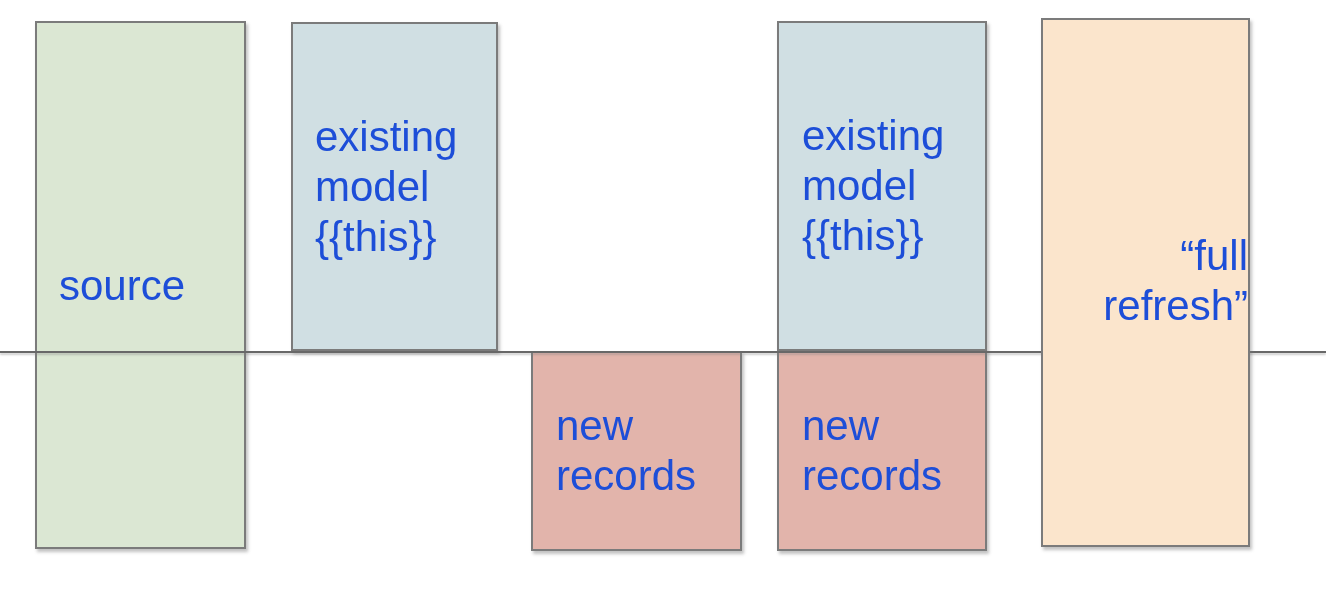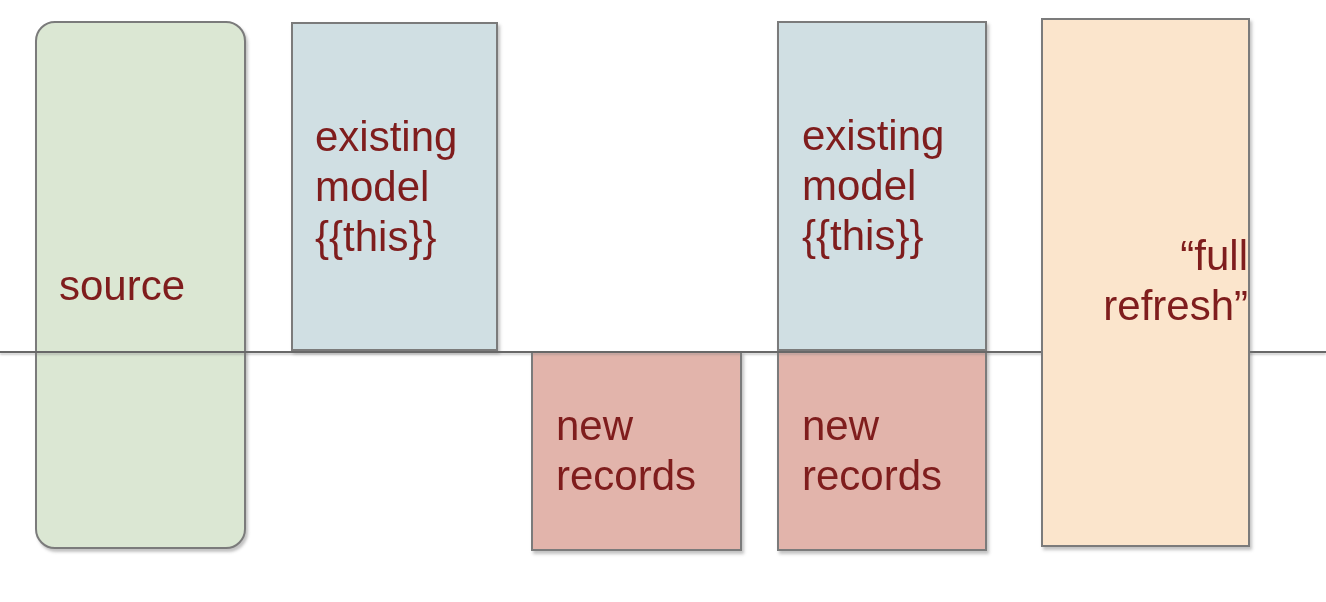--- a/index.html
+++ b/index.html
@@ -15,21 +15,21 @@
     box-sizing:border-box;
     border:2px solid #7b7b7b;
     box-shadow:2px 3px 3px rgba(120,120,120,0.45);
     z-index:1;
   }
   .box .label {
     display:block;
     white-space:pre-line;
     font-size:42px;
     line-height:50px;
-    color:#7f1d1d;
+    color:#1d4ed8;
     letter-spacing:0;
   }
   .b-source   { left:35px;   top:21px;  width:211px; height:528px; padding:238px 0 0 22px; }
   .b-blue1    { left:291px;  top:22px;  width:207px; height:329px; padding:88px  0 0 22px; }
   .b-red1     { left:531px;  top:351px; width:211px; height:200px; padding:48px  0 0 23px; }
   .b-blue2    { left:777px;  top:21px;  width:210px; height:330px; padding:88px  0 0 23px; }
   .b-red2     { left:777px;  top:351px; width:210px; height:200px; padding:48px  0 0 23px; }
   .b-orange   { left:1041px; top:18px;  width:209px; height:529px; padding:211px 0 0 21px; z-index:10; }
   .timeline {
     position:absolute;
@@ -38,21 +38,21 @@
     background:#686868;
     box-shadow:0 2px 2px rgba(130,130,130,0.4);
     z-index:5;
   }
 </style>
 </head>
 <body>
 
 <div class="canvas">
 
-  <div class="box b-source" style="background-color: rgb(219, 231, 211); border-radius: 20px;">
+  <div class="box b-source" style="background-color: rgb(219, 231, 211);">
     <span class="label">source</span>
   </div>
 
   <div class="box b-blue1" style="background-color: rgb(208, 223, 227);">
     <span class="label">existing
 model
 {{this}}</span>
   </div>
 
   <div class="box b-red1" style="background-color: rgb(226, 180, 171);">

